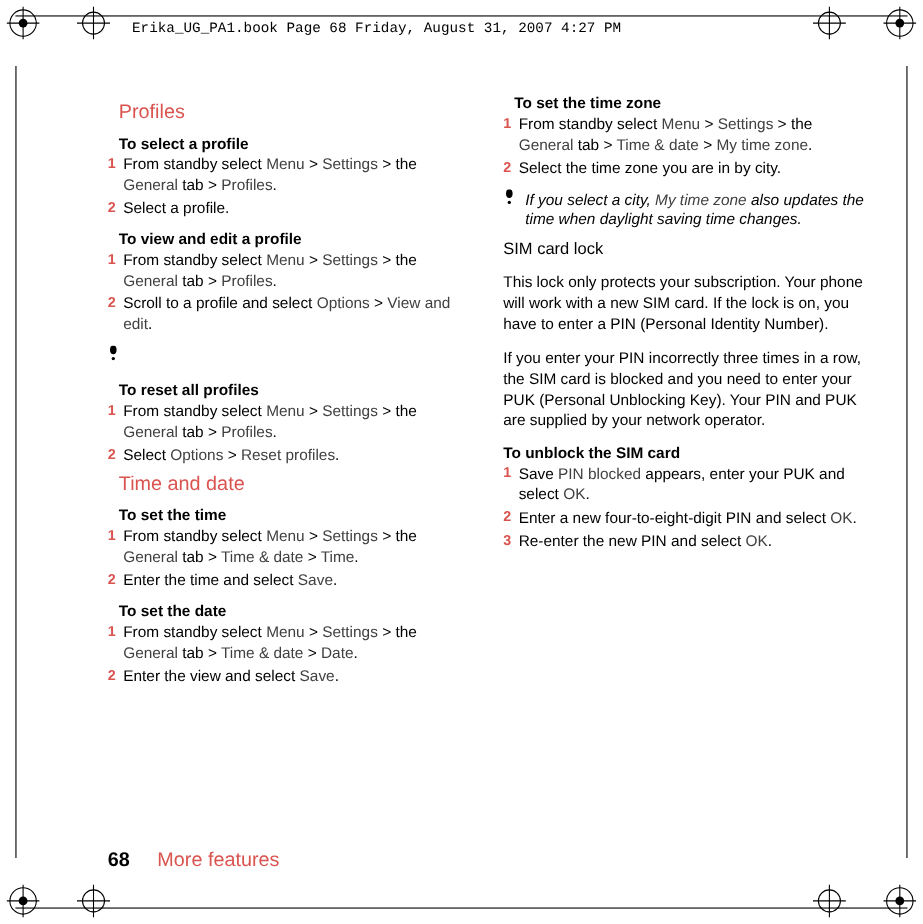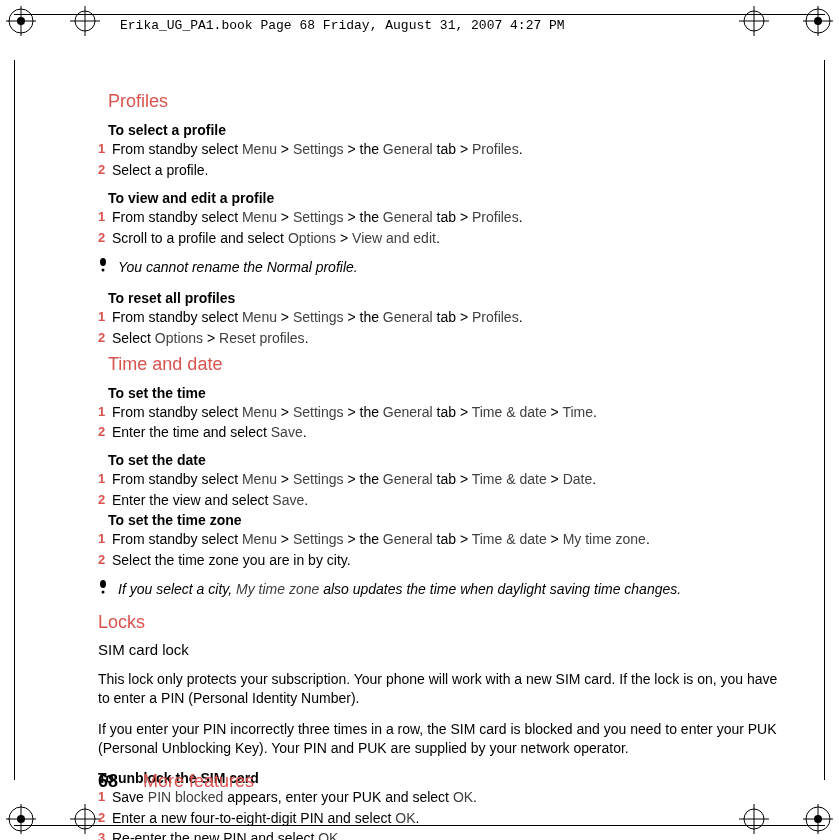--- a/index.html
+++ b/index.html
@@ -58,21 +58,20 @@
     font-size: 13px;
   }
   .content {
     position: absolute;
     top: 85px;
     left: 98px;
     right: 50px;
     bottom: 80px;
     display: flex;
     column-gap: 28px;
-    flex-direction: column;
   }
   .col {
     flex: 1;
     min-width: 0;
   }
   .heading1 {
     color: #d9534f;
     font-size: 18px;
     font-weight: normal;
     margin: 6px 0 8px 10px;
@@ -192,21 +191,20 @@
     <div class="step">
         <span class="num">2</span>
         <span class="txt"><span>Scroll to a profile and select </span><span class="r">Options</span><span> &gt; </span><span class="r">View and edit</span><span>.</span></span>
       </div>
 
     <div class="note">
       <span class="note-icon"><svg width="10" height="18" viewBox="0 0 10 18">
             <ellipse cx="5" cy="4" rx="3" ry="4" fill="#000"></ellipse>
             <circle cx="5" cy="12" r="1.5" fill="#000"></circle>
           </svg></span>
-      <span>You cannot rename the Normal profile.</span>
     </div>
 
     <div class="sub">To reset all profiles</div>
     <div class="step">
         <span class="num">1</span>
         <span class="txt"><span>From standby select </span><span class="r">Menu</span><span> &gt; </span><span class="r">Settings</span><span> &gt; the </span><span class="r">General</span><span> tab &gt; </span><span class="r">Profiles</span><span>.</span></span>
       </div>
     <div class="step">
         <span class="num">2</span>
         <span class="txt"><span>Select </span><span class="r">Options</span><span> &gt; </span><span class="r">Reset profiles</span><span>.</span></span>
@@ -247,21 +245,20 @@
       </div>
 
     <div class="note">
       <span class="note-icon"><svg width="10" height="18" viewBox="0 0 10 18">
             <ellipse cx="5" cy="4" rx="3" ry="4" fill="#000"></ellipse>
             <circle cx="5" cy="12" r="1.5" fill="#000"></circle>
           </svg></span>
       <span><span>If you select a city, </span><span class="r" style="font-style:italic">My time zone</span><span> also updates the time when daylight saving time changes.</span></span>
     </div>
 
-    <div class="heading1" style="margin-left:0">Locks</div>
     <h3 class="sub2">SIM card lock</h3>
     <div class="bodytext">This lock only protects your subscription. Your phone will work with a new SIM card. If the lock is on, you have to enter a PIN (Personal Identity Number).</div>
     <div class="bodytext">If you enter your PIN incorrectly three times in a row, the SIM card is blocked and you need to enter your PUK (Personal Unblocking Key). Your PIN and PUK are supplied by your network operator.</div>
 
     <div class="sub" style="margin-left:0">To unblock the SIM card</div>
     <div class="step">
         <span class="num">1</span>
         <span class="txt"><span>Save </span><span class="r">PIN blocked</span><span> appears, enter your PUK and select </span><span class="r">OK</span><span>.</span></span>
       </div>
     <div class="step">

